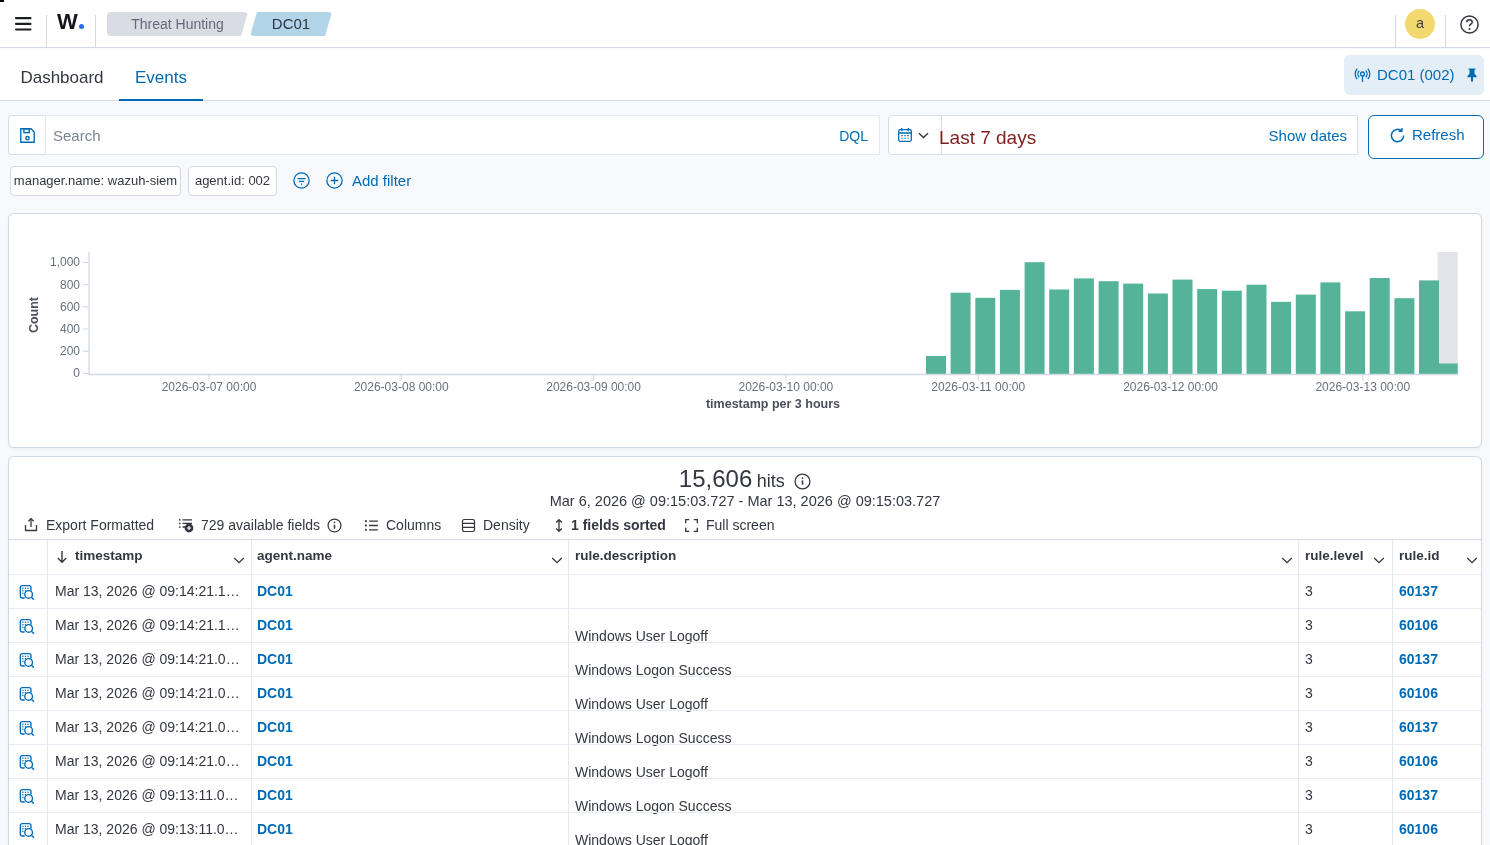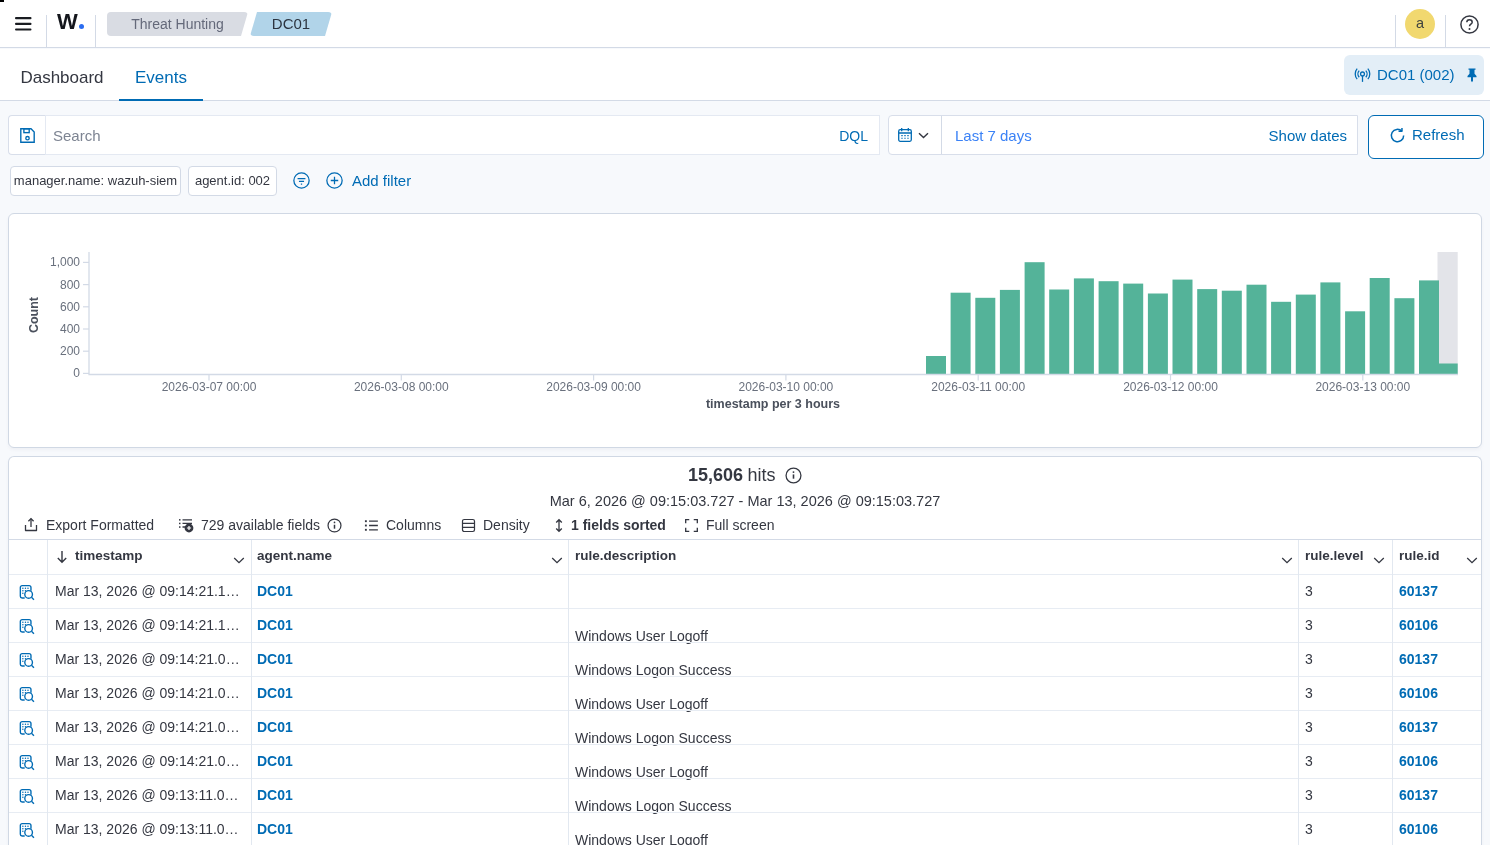--- a/index.html
+++ b/index.html
@@ -33,38 +33,38 @@
   #agbtn .lbl { position:absolute; left:33px; top:11px; }
 
   
   .ctl { position:absolute; background:#fff; }
   #savebtn { left:8px; top:115px; width:37px; height:40px; border:1px solid #d8deea; border-right:none; border-radius:4px 0 0 4px; }
   #searchbox { left:45px; top:115px; width:835px; height:40px; border:1px solid #e4e9f2;padding-left:22px; }
   #searchbox .ph { position:absolute; left:7px; top:11px; font-size:15px; color:#7d8492; }
   #searchbox .dql { position:absolute; right:11px; top:12px; font-size:14px; color:#006BB4; }
   #datepick { left:888px; top:115px; width:470px; height:40px; border:1px solid #d8deea; border-radius:4px 0 0 4px; }
   #calseg { position:absolute; left:0; top:0; width:53px; height:38px; border-right:1px solid #d3dae6; }
-  #datepick .l7d { position:absolute; left:66px; top:11px; font-size:15px; color:#3b82f6; }
+  #datepick .l7d { position:absolute; left:50px; top:11px; font-size:19px; color:#7f1d1d; }
   #datepick .showd { position:absolute; right:10px; top:11px; font-size:15px; color:#006BB4; }
   #refresh { left:1368px; top:115px; width:116px; height:44px; border:1px solid #006BB4; border-radius:6px; background:#fff; }
   #refresh .lbl { position:absolute; left:43px; top:10px; font-size:15px; font-weight:500; color:#006BB4; }
 
   
   .pill { position:absolute; top:166px; height:30px; background:#fff; border:1px solid #d3dae6; border-radius:4px;
           font-size:13px; color:#343741; line-height:28px; text-align:center; }
   #addfilter { position:absolute; left:352px; top:172px; font-size:15px; color:#006BB4; }
 
   
   .panel { position:absolute; left:8px; width:1474px; background:#fff; border:1px solid #d0d8e4; border-radius:6px; box-shadow:0 2px 3px rgba(100,110,130,0.06); }
   #chartpanel { top:213px; height:235px; }
   #tablepanel { top:456px; height:390px; border-bottom:none; border-radius:6px 6px 0 0; }
 
   
   #hits { position:absolute; left:0; top:8px; width:1472px; text-align:center; color:#343741; }
-  #hits .n { font-size:18px; font-weight:700; }
+  #hits .n { font-size:24px; font-weight:400; }
   #hits .h { font-size:18px;text-align:center; }
   #daterange { position:absolute; left:0; top:36px; width:1472px; text-align:center; font-size:14.5px; color:#343741; }
   .tbitem { position:absolute; top:54px; height:28px; font-size:14px; color:#343741; display:flex; align-items:center; gap:7px; }
   #toolline { position:absolute; left:0; top:82px; width:1472px; height:1px; background:#d3dae6; }
 
   
   .colsep { position:absolute; width:1px; background:#e2e8f0; }
   #thead { position:absolute; left:0; top:83px; width:1472px; height:34px; font-weight:700; font-size:13.5px; color:#343741; }
   .hcell { position:absolute; top:8px; }
   .chev { position:absolute; top:12px; }

